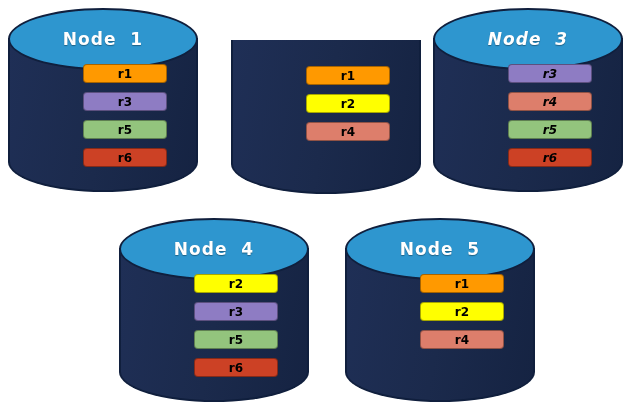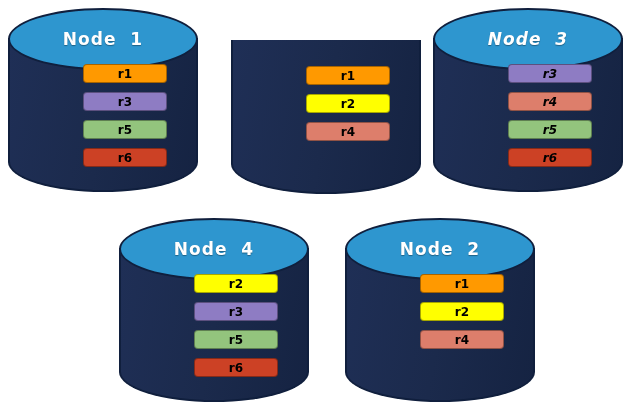--- a/index.html
+++ b/index.html
@@ -111,21 +111,21 @@
       <div class="bar" style="background: rgb(255, 255, 0);">r2</div>
       <div class="bar" style="background: rgb(142, 124, 195);">r3</div>
       <div class="bar" style="background: rgb(147, 196, 125);">r5</div>
       <div class="bar" style="background: rgb(204, 65, 37);">r6</div>
     </div>
   </div>
 
   <div class="cyl" style="left:345px;top:218px;">
     <div class="cyl-body"></div>
     <div class="cyl-top">
-      <span class="node-label">Node  2</span>
+      <span class="node-label">Node  5</span>
     </div>
     <div class="bars">
       <div class="bar" style="background: rgb(255, 153, 0);">r1</div>
       <div class="bar" style="background: rgb(255, 255, 0);">r2</div>
       <div class="bar" style="background: rgb(221, 126, 107);">r4</div>
     </div>
   </div>
 
 </div>
 

